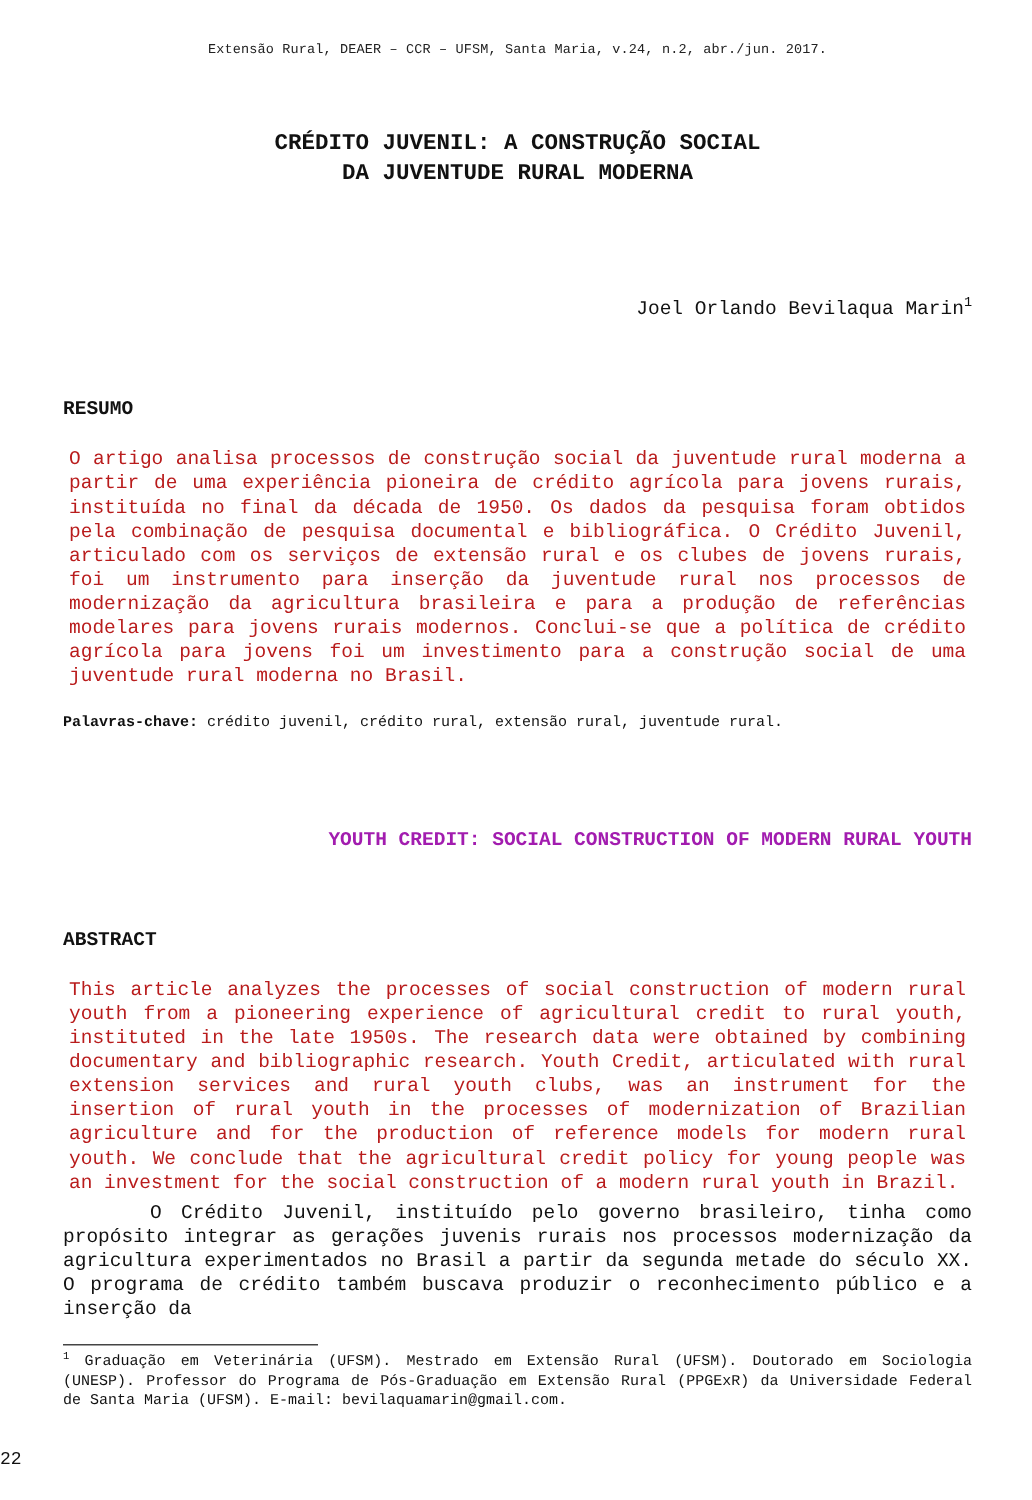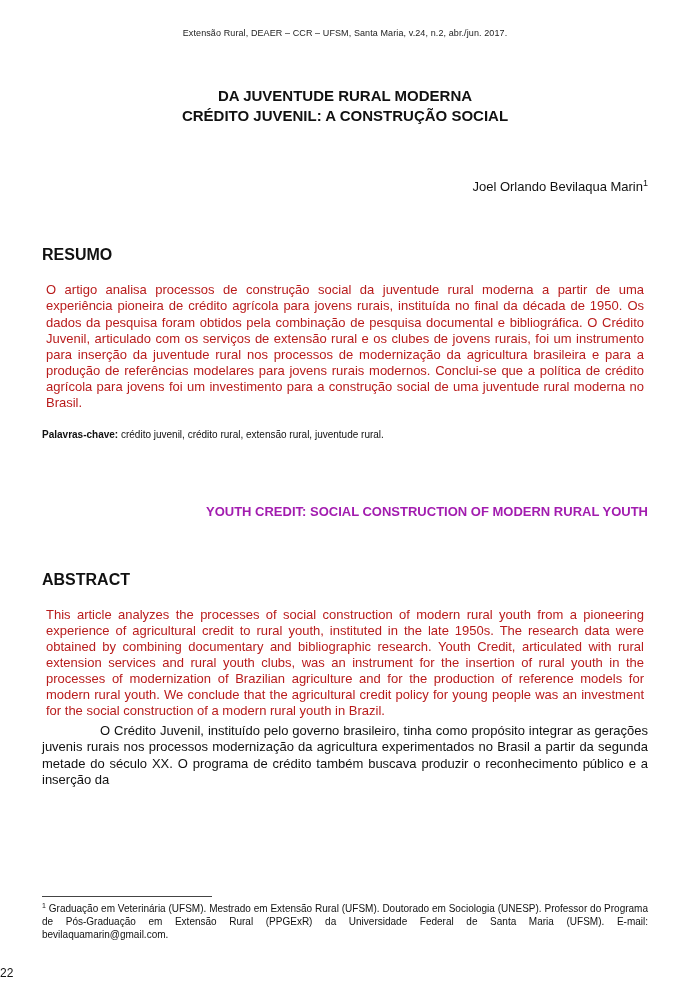--- a/index.html
+++ b/index.html
@@ -6,21 +6,21 @@
     margin: 0;
     padding: 0;
     background: #ffffff;
   }
   .page {
     position: relative;
     width: 688px;
     height: 1000px;
     margin: 0 auto;
     background: #ffffff;
-    font-family: Liberation Sans, sans-serif;
+    font-family: Liberation Mono, monospace;
     color: #1a1a1a;
     box-sizing: border-box;
     overflow: hidden;
   }
   .content {
     position: absolute;
     left: 42px;
     right: 40px;
     top: 0;
   }
@@ -35,28 +35,28 @@
     text-align: center;
     font-size: 15px;
     font-weight: bold;
     line-height: 1.3;
     margin-top: 48px;
     color: #111;
   }
   .author-line {
     text-align: right;
     font-size: 13px;
-    margin-top: 53px;
+    margin-top: 72px;
     color: #111;
   }
   .author-line sup {
     font-size: 9px;
   }
   .section-heading {
-    font-size: 16px;
+    font-size: 13px;
     font-weight: bold;
     margin-top: 52px;
     margin-bottom: 18px;
     color: #111;
   }
   .body-paragraph {
     font-size: 13px;
     line-height: 1.24;
     text-align: justify;
     margin: 4px;
@@ -120,22 +120,22 @@
 </style>
 </head>
 <body>
 
 <div class="page">
   <div class="content">
 
     <div class="journal-header">Extensão Rural, DEAER – CCR – UFSM, Santa Maria, v.24, n.2, abr./jun. 2017.</div>
 
     <div class="paper-title">
+      <div>CRÉDITO JUVENIL: A CONSTRUÇÃO SOCIAL</div>
       <div>DA JUVENTUDE RURAL MODERNA</div>
-      <div>CRÉDITO JUVENIL: A CONSTRUÇÃO SOCIAL</div>
     </div>
 
     <div class="author-line">
       <span>Joel Orlando Bevilaqua Marin</span><sup>1</sup>
     </div>
 
     <div class="section-heading">RESUMO</div>
 
     <p class="body-paragraph">O artigo analisa processos de construção social da juventude rural moderna a partir de uma experiência pioneira de crédito agrícola para jovens rurais, instituída no final da década de 1950. Os dados da pesquisa foram obtidos pela combinação de pesquisa documental e bibliográfica. O Crédito Juvenil, articulado com os serviços de extensão rural e os clubes de jovens rurais, foi um instrumento para inserção da juventude rural nos processos de modernização da agricultura brasileira e para a produção de referências modelares para jovens rurais modernos. Conclui-se que a política de crédito agrícola para jovens foi um investimento para a construção social de uma juventude rural moderna no Brasil.</p>
 

